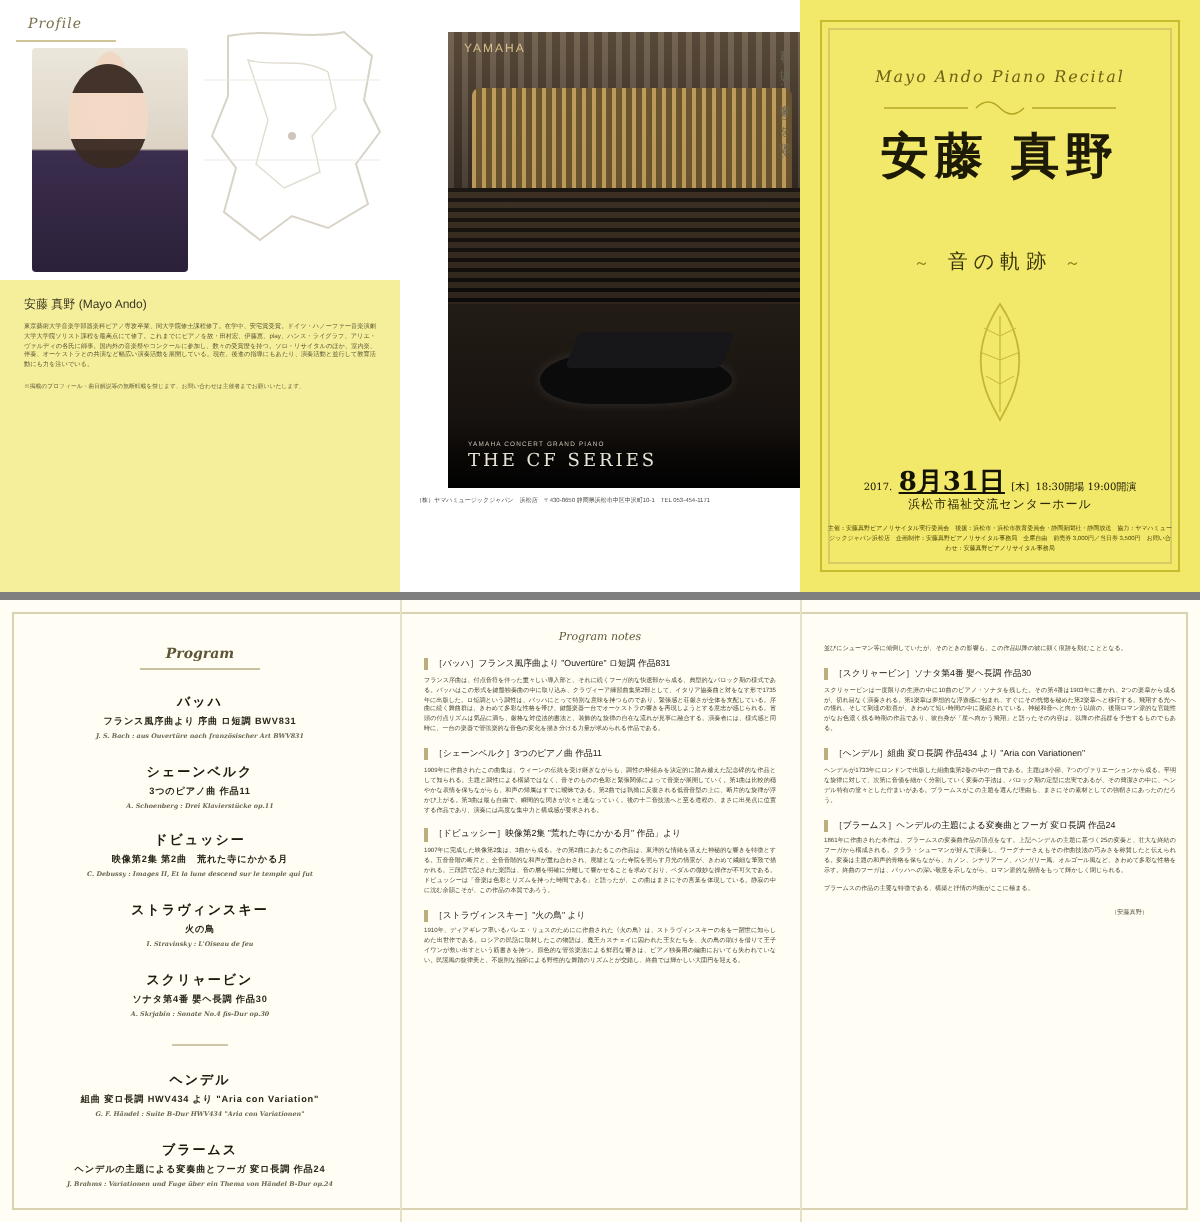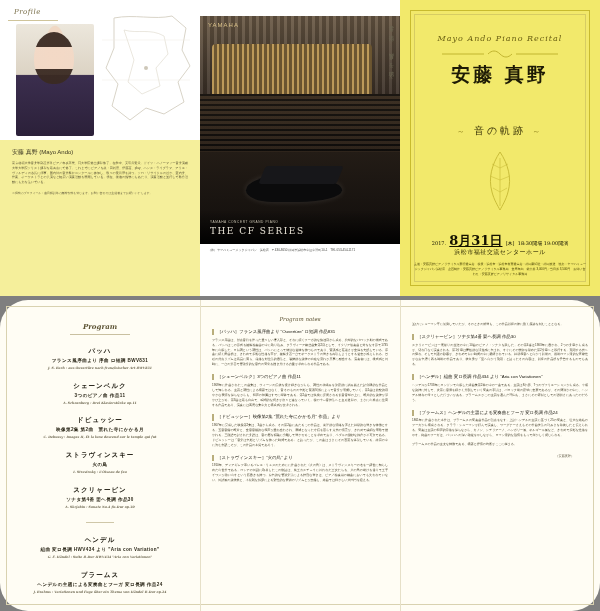--- a/index.html
+++ b/index.html
@@ -19,21 +19,20 @@
     height: 611px;
     background: #7f7f7f;
   }
   
   .spread {
     position: absolute;
     left: 0;
     width: 600px;
     background: #ffffff;
     box-sizing: border-box;
-    border-radius: 28px;
   }
   .spread-front { top: 0; height: 296px; }
   .spread-inner { top: 300px; height: 311px; }
 
   .panel {
     position: absolute;
     top: 0;
     height: 100%;
     box-sizing: border-box;
     overflow: hidden;
@@ -126,21 +125,21 @@
     margin-top: 6px;
     font-size: 2.9px;
     line-height: 1.5;
     color: #6a6340;
     word-break: break-all;
   }
 
   
   .photo-wrap {
     position: absolute;
-    left: 0;
+    left: 24px;
     top: 16px;
     width: 184px;
     height: 228px;
     background: #a21caf;
     overflow: hidden;
     padding-left: 45px;
   }
   .hall-ceiling {
     position: absolute;
     left: 0; top: 0; right: 0;
@@ -279,21 +278,21 @@
     transform: translateX(-50%);
     width: 120px;
     height: 8px;
   }
   .title-jp-name {
     position: absolute;
     top: 62px;
     left: 0; right: 0;
     text-align: center;
     font-family: "DejaVu Serif", serif;
-    font-size: 19px;
+    font-size: 24px;
     font-weight: bold;
     color: #1d1a05;
     letter-spacing: 3px;
   }
   .title-jp-sub {
     position: absolute;
     top: 92px;
     left: 0; right: 0;
     text-align: center;
     font-family: "DejaVu Serif", serif;

